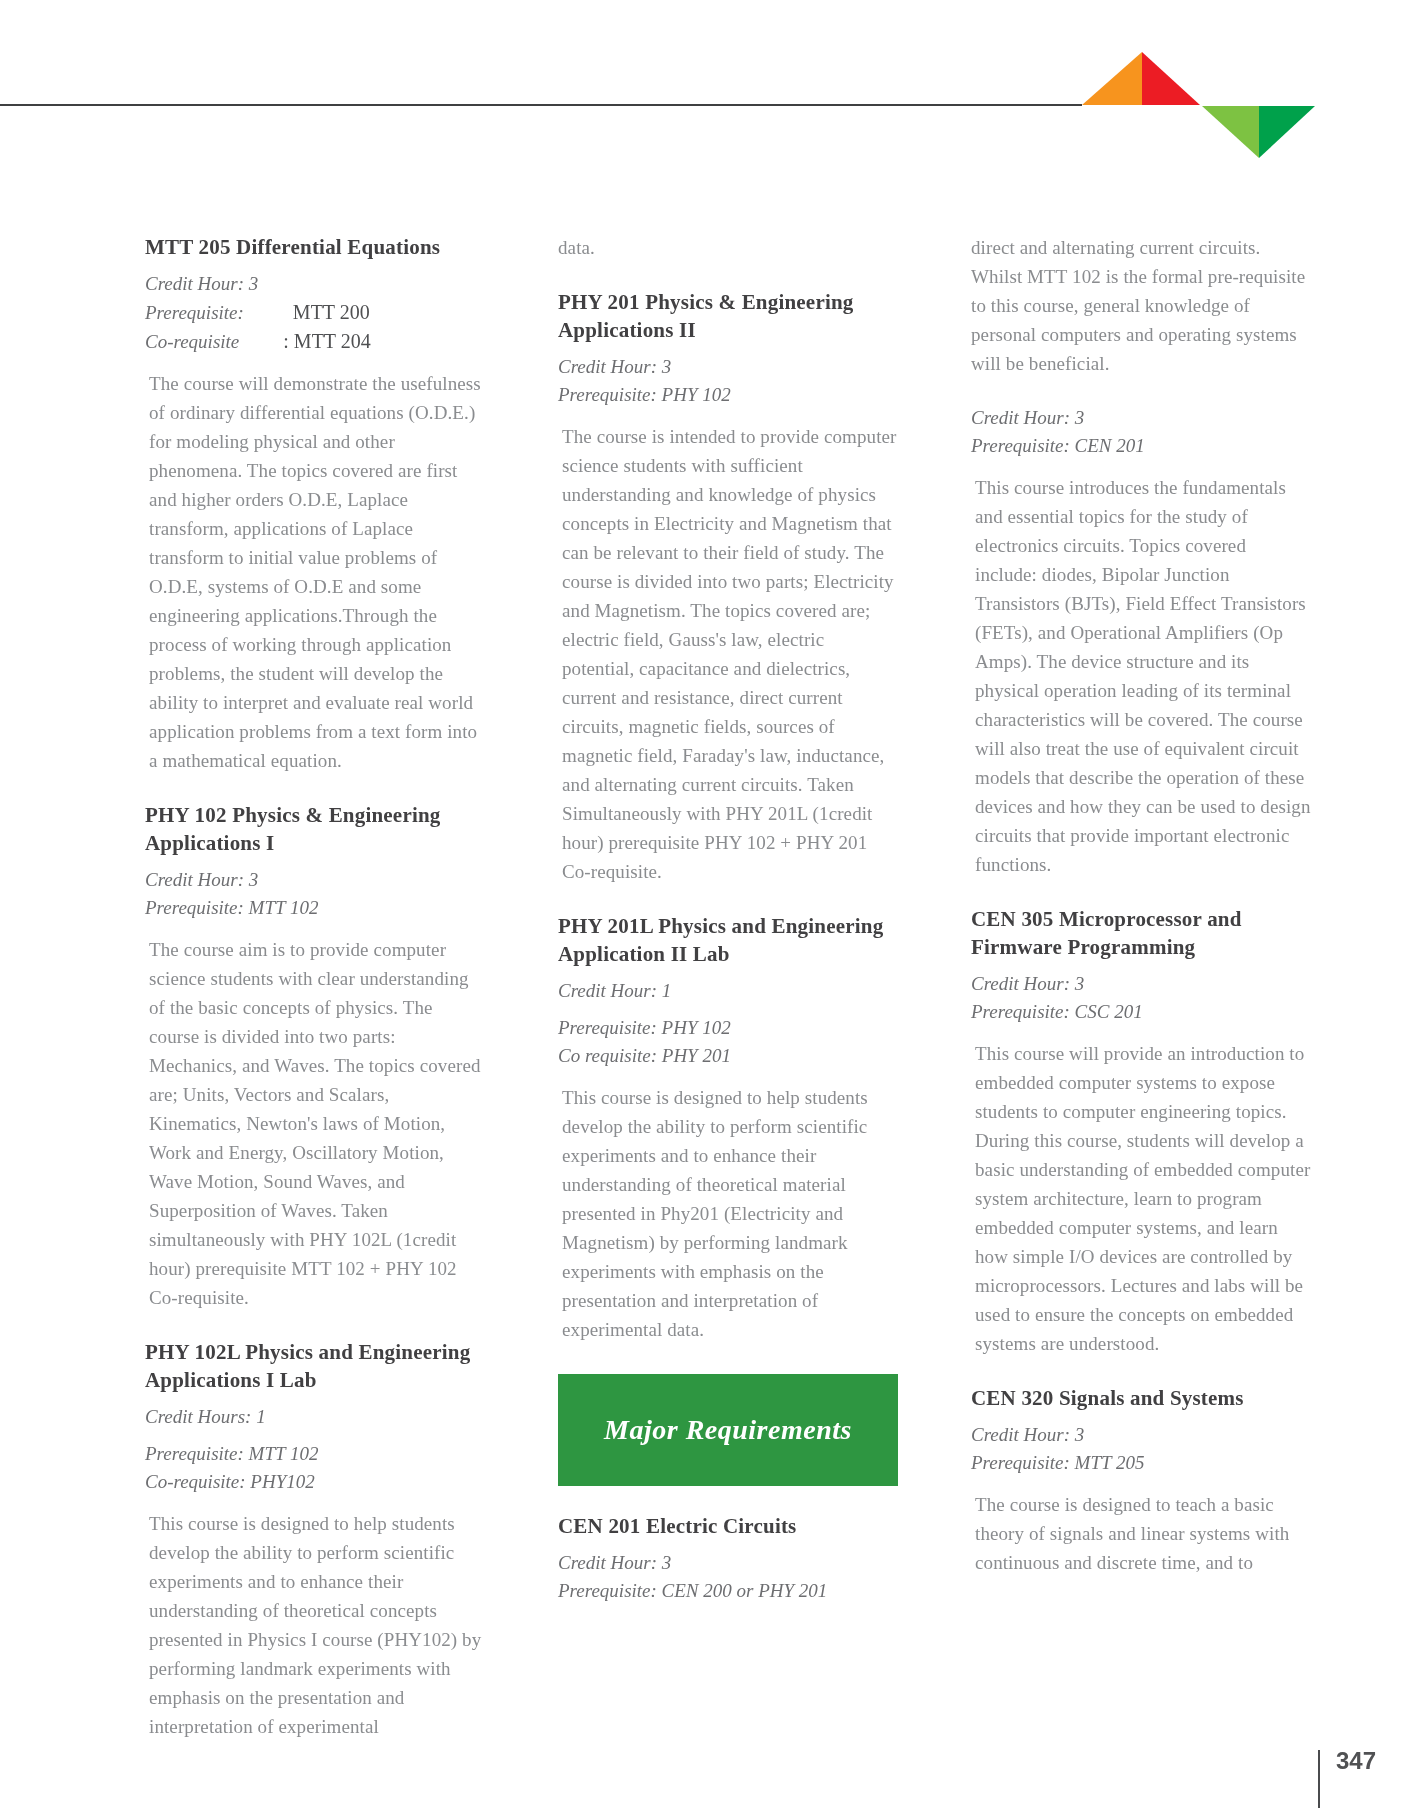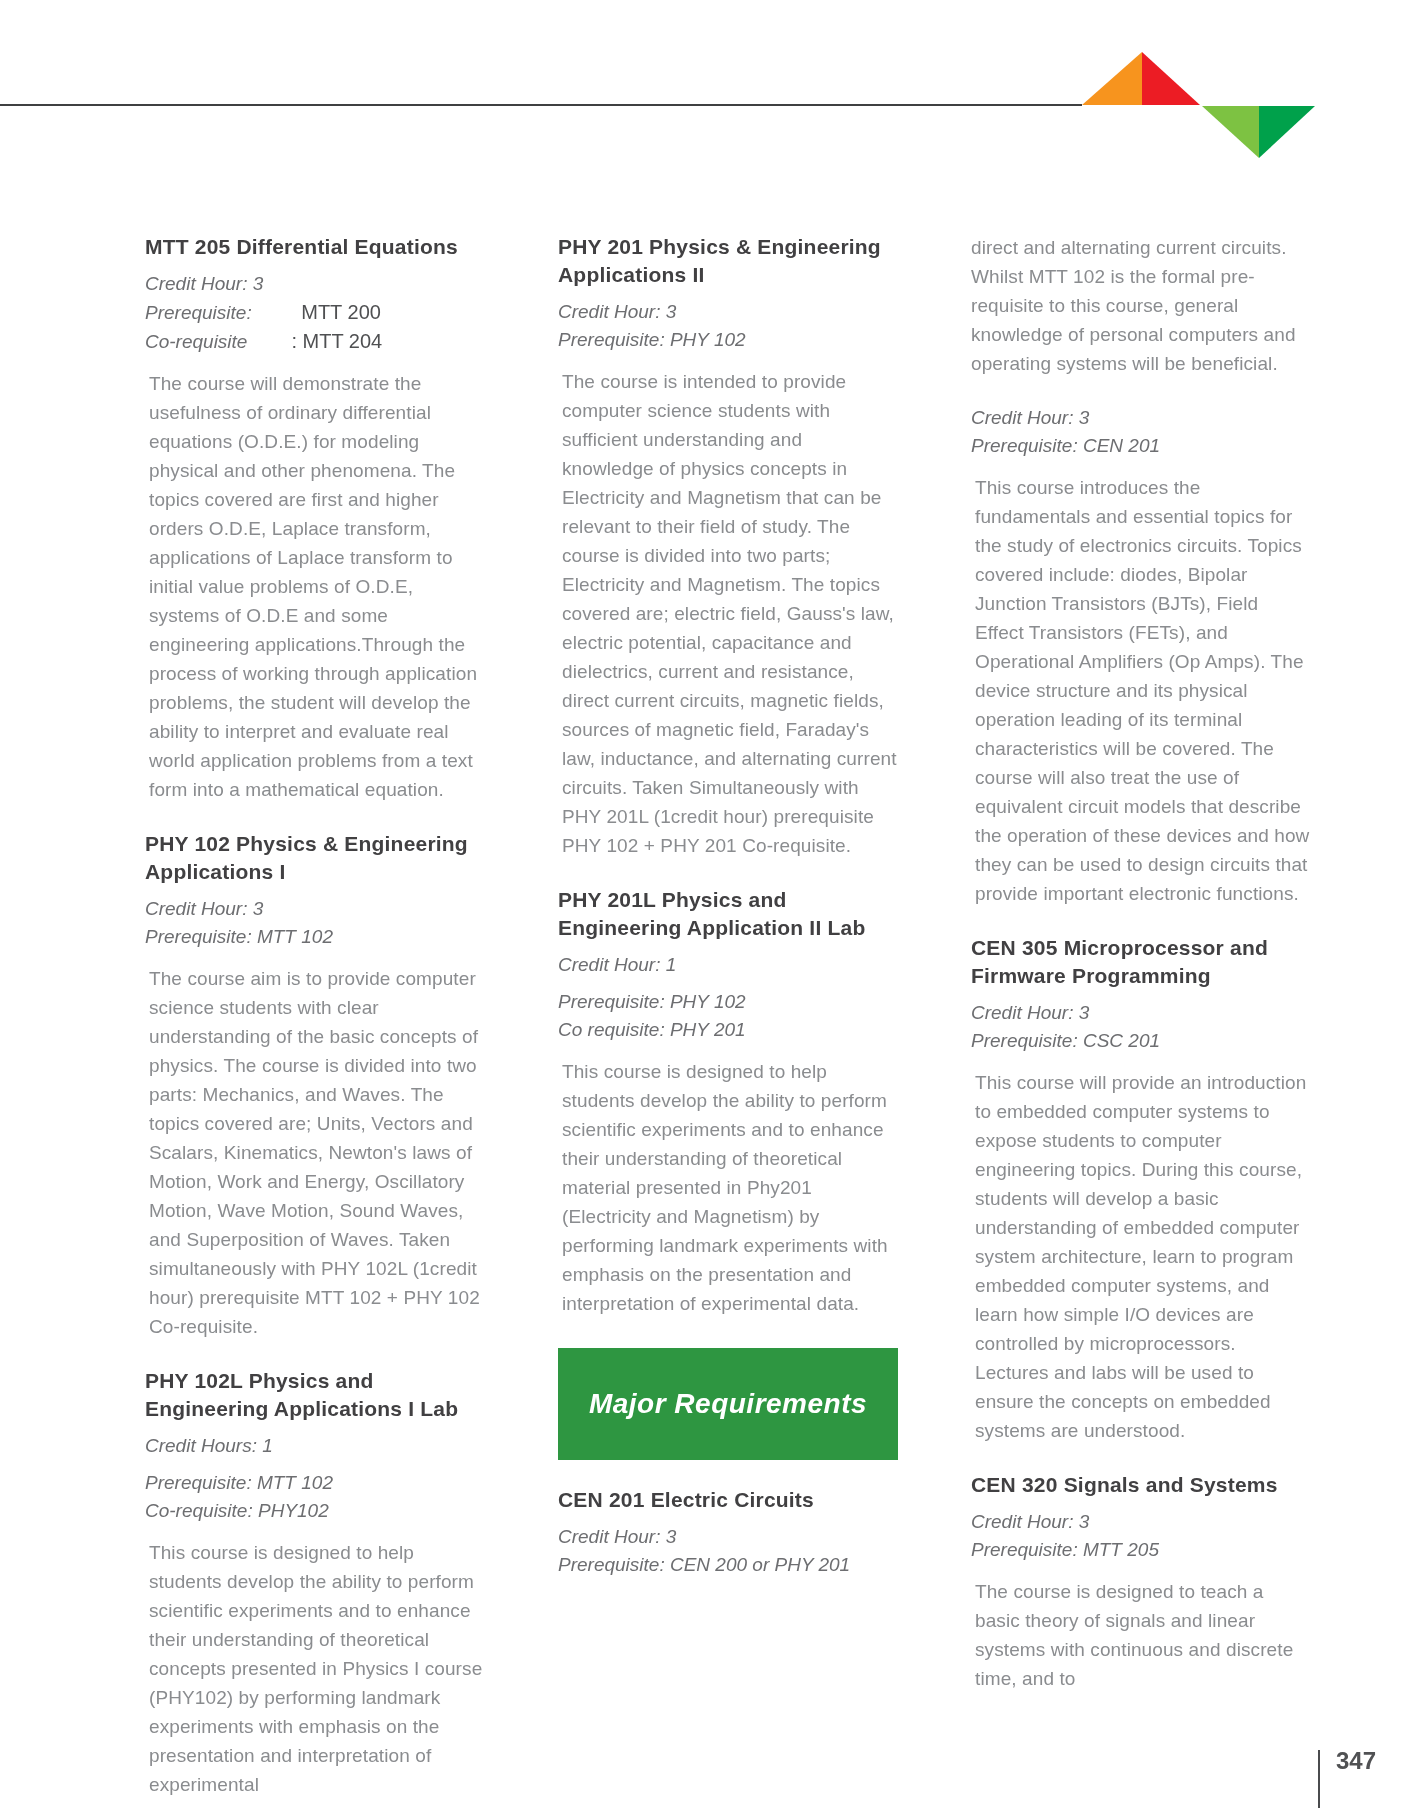--- a/index.html
+++ b/index.html
@@ -14,21 +14,21 @@
   .header-rule{
     position:absolute;left:0;top:104px;
     width:1082px;height:2px;background:#3F4041;
   }
   .logo{
     position:absolute;left:1082px;top:52px;
     width:233px;height:106px;display:block;
   }
   .columns{
     position:absolute;left:145px;top:233px;width:1166px;
-    display:grid;grid-template-columns:repeat(3,1fr);column-gap:73px;
+    display:grid;grid-template-columns:repeat(3,1fr);column-gap:73px;font-family:Liberation Serif, serif;
   }
   .col{min-width:0;}
   .col > :first-child{margin-top:0;}
   .course{margin-top:26px;}
   .course-title{
     font-size:21px;line-height:28px;font-weight:bold;
     color:#414042;margin:0 0 9px 0;letter-spacing:.2px;
   }
   .meta{font-size:19px;line-height:28px;color:#6D6E71;margin:0;}
   .meta-group + .meta-group{margin-top:9px;}
@@ -101,20 +101,21 @@
             </div>
             <div class="meta-group">
               <div class="meta-line"><span class="m-i">Prerequisite: MTT 102</span></div>
               <div class="meta-line"><span class="m-i">Co-requisite: PHY102</span></div>
             </div>
           </div>
           <p class="body">This course is designed to help students develop the ability to perform scientific experiments and to enhance their understanding of theoretical concepts presented in Physics I course (PHY102) by performing landmark experiments with emphasis on the presentation and interpretation of experimental</p>
         </article>
       </section>
     <section class="col">
+        <p class="body cont">data.</p>
         <article class="course">
           <h3 class="course-title">PHY 201 Physics &amp; Engineering Applications II</h3>
           <div class="meta">
             <div class="meta-group">
               <div class="meta-line"><span class="m-i">Credit Hour: 3</span></div>
               <div class="meta-line"><span class="m-i">Prerequisite: PHY 102</span></div>
             </div>
           </div>
           <p class="body">The course is intended to provide computer science students with sufficient understanding and knowledge of physics concepts in Electricity and Magnetism that can be relevant to their field of study. The course is divided into two parts; Electricity and Magnetism. The topics covered are; electric field, Gauss's law, electric potential, capacitance and dielectrics, current and resistance, direct current circuits, magnetic fields, sources of magnetic field, Faraday's law, inductance, and alternating current circuits. Taken Simultaneously with PHY 201L (1credit hour) prerequisite PHY 102 + PHY 201 Co-requisite.</p>
         </article>

